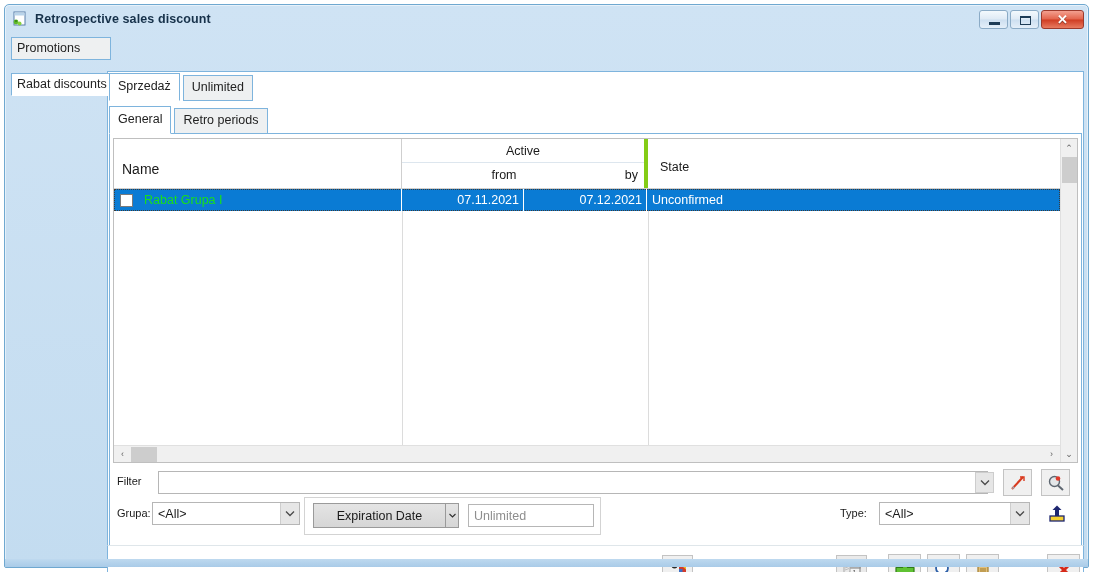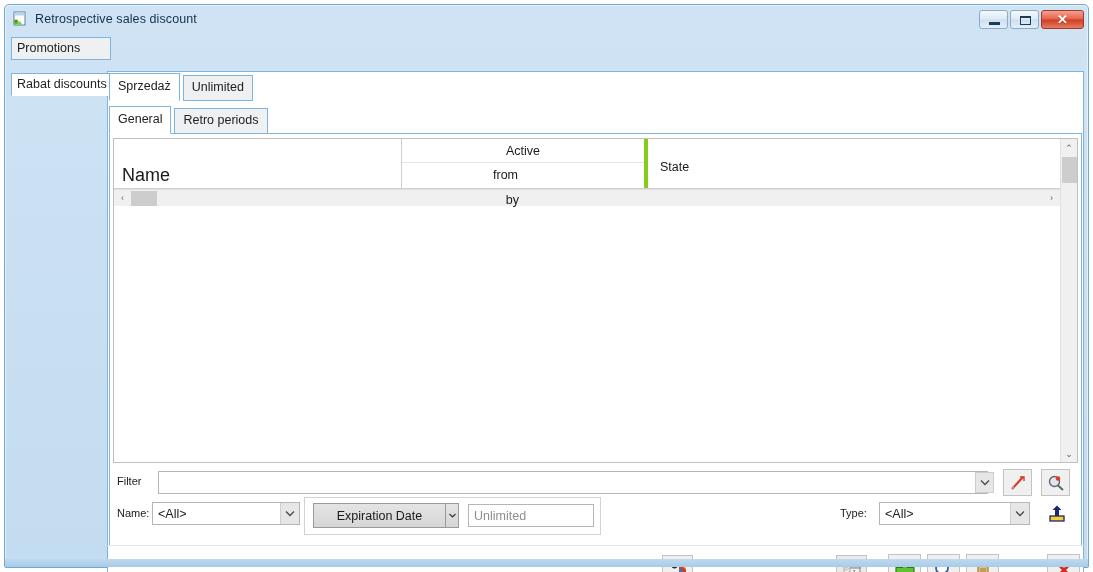--- a/index.html
+++ b/index.html
@@ -37,20 +37,21 @@
     width: 16px; height: 16px;
     margin-right: 7px;
     position: relative;
     flex: 0 0 16px;
   }
   .title-text {
     font-size: 12.5px;
     color: #16314a;
     white-space: nowrap;
     letter-spacing: .1px;
+    font-weight: bold;
   }
   .win-btns {
     margin-left: auto;
     display: flex;
     align-items: center;
     gap: 2px;
   }
   .win-btn {
     width: 29px; height: 19px;
     border: 1px solid #8babc6;
@@ -190,32 +191,32 @@
   }
   .hcol {
     position: relative;
     font-size: 12.5px;
     color: #1a1a1a;
   }
   .hcol.name { width: 288px; border-right: 1px solid #cfcfcf; }
   .hcol.active-group { width: 246px; border-right: 4px solid #84cc16; }
   .hcol.state { flex: 1 1 auto; }
   .h-name-label {
-    position: absolute; left: 8px; bottom: 2px;
-    font-size: 18px;
+    position: absolute; left: 8px; bottom: 11px;
+    font-size: 14px;
     margin-top: 24px;
   }
   .h-active-top {
     height: 24px;
     line-height: 24px;
     text-align: center;
     border-bottom: 1px solid #dde6ee;
     font-size: 12.5px;
   }
-  .h-active-bottom { display: flex; height: 25px; flex-direction: column; }
+  .h-active-bottom { display: flex; height: 25px; }
   .h-from, .h-by {
     font-size: 12.5px;
     line-height: 25px;
     padding-right: 6px;
     text-align: right;
   }
   .h-from { width: 122px; }
   .h-by { width: 123px; }
   .h-state-label {
     position: absolute; left: 0; top: 21px;
@@ -524,20 +525,34 @@
             <div class="h-active-bottom">
               <div class="h-from">from</div>
               <div class="h-by">by</div>
             </div>
           </div>
           <div class="hcol state">
             <span class="h-state-label">State</span>
           </div>
         </div>
 
+        <div class="grid-body">
+          <div class="col-line l1"></div>
+          <div class="col-line l2"></div>
+
+          <div class="grid-row">
+            <div class="cell c-name">
+              <span class="row-checkbox"></span>
+              <span class="row-name-text">Rabat Grupa I</span>
+            </div>
+            <div class="cell c-from">07.11.2021</div>
+            <div class="cell c-by">07.12.2021</div>
+            <div class="cell c-state">Unconfirmed</div>
+          </div>
+        </div>
 
         <div class="hscroll">
           <div class="hs-arrow">‹</div>
           <div class="hs-thumb"></div>
           <div class="hs-track"></div>
           <div class="hs-arrow">›</div>
         </div>
       </div>
 
       <div class="vscroll">
@@ -570,21 +585,21 @@
       </div>
 
       <div class="iconbtn" style="left:928px; top:0px; width:29px; height:27px;">
         <svg width="18" height="18" viewBox="0 0 18 18">
           <circle cx="7.5" cy="7.5" r="5" fill="#e3e6e8" stroke="#5d6670" stroke-width="1.4"></circle>
           <path d="M11 11.5 L16 16" stroke="#5d6670" stroke-width="2" fill="none"></path>
           <circle cx="11" cy="4.5" r="2.3" fill="#e03a2a"></circle>
         </svg>
       </div>
 
-      <span class="lbl" style="left:4px; top:38px;">Name:</span>
+      <span class="lbl" style="left:4px; top:38px;">Grupa:</span>
       <div class="combo" style="left:39px; top:33px; width:148px; height:23px;">
         <span class="cval">&lt;All&gt;</span>
         <span class="carrow">
           <svg width="10" height="7" viewBox="0 0 10 7">
             <path d="M1 1.5 L5 5.5 L9 1.5" fill="none" stroke="#4a4a4a" stroke-width="1.3"></path>
           </svg>
         </span>
       </div>
 
       <div class="expgroup">

